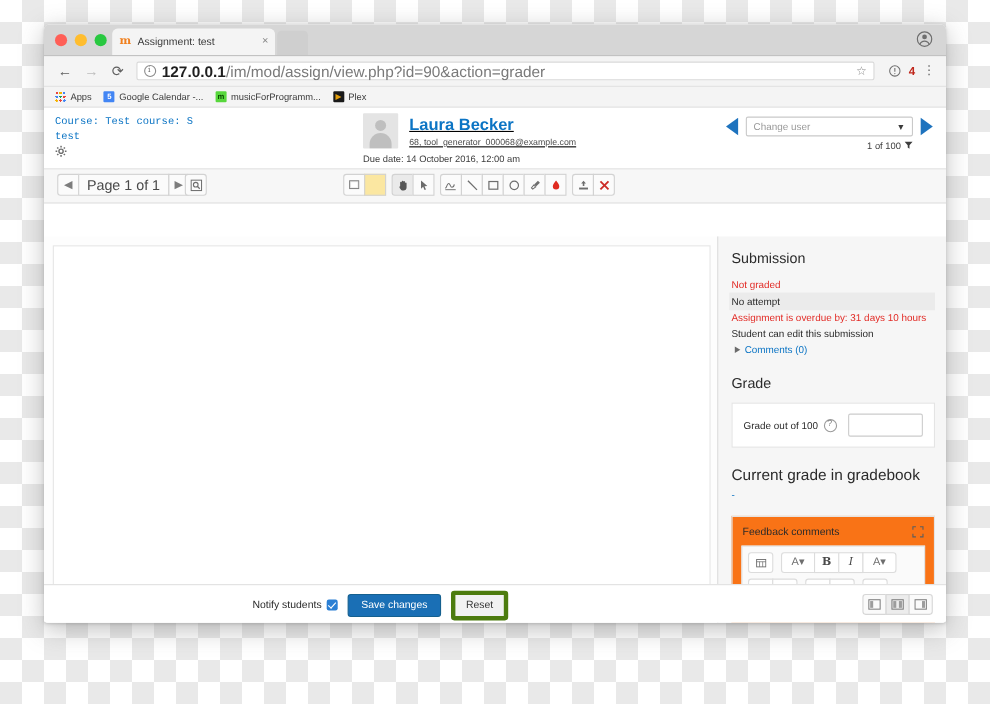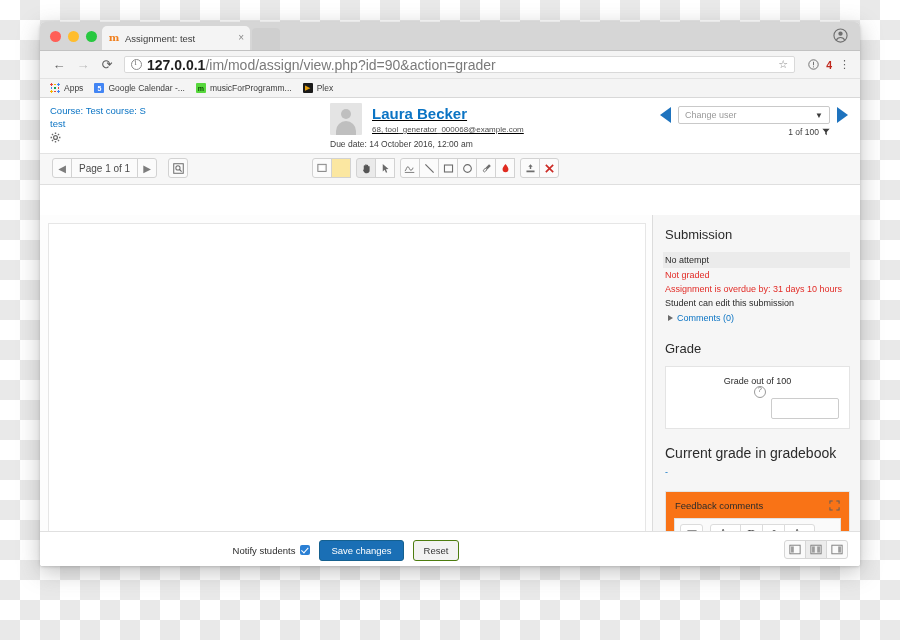--- a/index.html
+++ b/index.html
@@ -71,21 +71,21 @@
      radial-gradient(circle 1.1px at 5px 8.5px,#e8453c 99%,transparent),
      radial-gradient(circle 1.1px at 8.5px 8.5px,#4285f4 99%,transparent);}
   .bm-cal{background:#4285f4;}
   .bm-music{background:#57d73c;color:#0a4d00;}
   .bm-plex{background:#1a1a1a;color:#e5a00d;}
 
   
   .page{position:relative;height:470px;background:#fff;}
 
   .mhead{position:relative;height:55px;background:#fff;}
-  .course-links{position:absolute;left:10px;top:6px;font-size:9.5px;line-height:13px;color:#0b74c4;}
+  .course-links{position:absolute;left:10px;top:6px;font-size:9.5px;line-height:13px;color:#0b74c4;font-family:Liberation Mono, monospace;}
   .course-links a{color:#0b74c4;text-decoration:none;display:block;}
   .gear{position:absolute;left:10px;top:34px;width:11px;height:11px;color:#6d6d6d;}
 
   .user-block{position:absolute;left:290px;top:5px;display:flex;align-items:center;text-decoration:underline;}
   .avatar{width:32px;height:32px;background:#e4e4e4;border-radius:1px;overflow:hidden;position:relative;flex:0 0 32px;}
   .avatar::before{content:"";position:absolute;left:11px;top:6px;width:10px;height:10px;border-radius:50%;background:#bfbfbf;}
   .avatar::after{content:"";position:absolute;left:6px;top:18px;width:20px;height:14px;border-radius:10px 10px 0 0;background:#bfbfbf;}
   .uname{font-size:15px;font-weight:bold;color:#0b74c4;line-height:16px;margin:2px 0 0 10px;}
   .uemail{font-size:8px;color:#4d4d4d;margin:3px 0 0 10px;}
   .duedate{position:absolute;left:290px;top:41px;font-size:8.5px;color:#3d3d3d;}
@@ -106,40 +106,40 @@
   .toolbar{height:30px;background:#f7f7f7;border-top:1px solid #e3e3e3;border-bottom:1px solid #dfdfdf;position:relative;}
   .tgroup{position:absolute;top:4px;display:flex;}
   .tbtn{
     height:20px;min-width:20px;border:1px solid #d2d2d2;background:#fbfbfb;margin-left:-1px;
     display:flex;align-items:center;justify-content:center;font-size:10px;color:#7d7d7d;box-sizing:border-box;
   }
   .tbtn:first-child{margin-left:0;border-radius:3px 0 0 3px;}
   .tbtn:last-child{border-radius:0 3px 3px 0;}
   .tbtn.solo{border-radius:3px;margin-left:0;}
   .tbtn.active{background:#eaeaea;}
-  .pagelabel{padding:0 7px;font-size:10px;color:#4a4a4a;}
+  .pagelabel{padding:0 7px;font-size:13px;color:#4a4a4a;}
   .tb-pager{left:12px;}
   .tb-search{left:128px;}
   .tb-tools{left:272px;}
   .sw-yellow{background:#fbe7a1;}
   .icon-red{color:#cc2b26;}
 
   
   .docarea{position:absolute;left:0;top:117px;right:208px;bottom:0;background:#fdfdfd;padding:8px;box-sizing:border-box;}
   .docpage{width:100%;height:100%;background:#fff;border:1px solid #e6e6e6;}
 
   
   .rpanel{position:absolute;right:0;top:117px;width:208px;bottom:0;background:#f6f6f6;border-left:1px solid #dcdcdc;padding:12px 10px 0 12px;box-sizing:border-box;overflow:hidden;}
   .rtitle{font-size:13px;color:#2b2b2b;margin:0 0 10px 0;font-weight:normal;}
   .statusline{font-size:9px;color:#2b2b2b;line-height:14px;}
   .statusline.shade{background:#ebebeb;padding:1px 2px;margin-left:-2px;}
   .statusline.red{color:#e22b26;}
   .comments{font-size:9px;color:#0b74c4;margin-top:3px;display:flex;align-items:center;gap:4px;padding-left:3px;}
   .caret-right{width:0;height:0;border-top:3.5px solid transparent;border-bottom:3.5px solid transparent;border-left:5px solid #6b6b6b;}
-  .gradebox{background:#fff;border:1px solid #e4e4e4;padding:9px 10px;display:flex;align-items:center;margin-top:4px;flex-direction:column;}
+  .gradebox{background:#fff;border:1px solid #e4e4e4;padding:9px 10px;display:flex;align-items:center;margin-top:4px;}
   .gradelabel{font-size:9px;color:#2b2b2b;}
   .help{width:10px;height:10px;border:1px solid #9b9b9b;border-radius:50%;margin-left:5px;position:relative;display:inline-block;vertical-align:-1px;}
   .help::after{content:"?";position:absolute;left:2.4px;top:-2px;font-size:8px;color:#7c7c7c;}
   .gradeinput{margin-left:auto;width:62px;height:17px;border:1px solid #ccc;background:#fff;border-radius:2px;}
   .sublabel{font-size:14px;color:#2b2b2b;margin-top:16px;}
   .dash{font-size:9px;color:#0b74c4;margin-top:6px;}
   .fbcard{background:#f97316;border:1px solid #e4e4e4;margin-top:14px;}
   .fbhead{display:flex;align-items:center;padding:8px 9px 7px 9px;}
   .fbtitle{font-size:9.5px;color:#2b2b2b;}
   .expand{margin-left:auto;width:11px;height:11px;color:#5d5d5d;}
@@ -154,21 +154,21 @@
   .ebtn.wide{width:31px;}
   .ebody{height:18px;border-top:1px solid #e2e2e2;background:#fff;}
 
   
   .footer{position:absolute;left:0;right:0;bottom:0;height:36px;background:#fff;border-top:1px solid #e0e0e0;}
   .footer-center{position:absolute;left:0;right:208px;top:0;height:36px;display:flex;align-items:center;justify-content:center;gap:9px;}
   .notify{font-size:9.5px;color:#2b2b2b;display:flex;align-items:center;gap:5px;}
   .checkbox{width:10px;height:10px;background:#2a7fd4;border-radius:2px;position:relative;}
   .checkbox::after{content:"";position:absolute;left:2.6px;top:1px;width:3px;height:5.5px;border:solid #fff;border-width:0 1.5px 1.5px 0;transform:rotate(42deg);}
   .btn-primary{background:#1a6fb5;color:#fff;font-size:9.5px;border:1px solid #15608f;border-radius:3px;padding:4px 11px;}
-  .btn-default{background:#f2f2f2;color:#363636;font-size:9.5px;border:1px solid #4d7c0f;border-radius:3px;padding:4px 10px;}
+  .btn-default{background:#f2f2f2;color:#363636;font-size:9.5px;border:4px solid #4d7c0f;border-radius:3px;padding:4px 10px;}
   .layout-toggle{position:absolute;right:12px;top:8px;display:flex;}
   .lbtn{width:22px;height:19px;border:1px solid #d6d6d6;background:#fafafa;margin-left:-1px;display:flex;align-items:center;justify-content:center;box-sizing:border-box;}
   .lbtn:first-child{border-radius:3px 0 0 3px;}
   .lbtn:last-child{border-radius:0 3px 3px 0;}
   .lbtn.active{background:#ececec;}
   svg{display:block;}
 </style>
 </head>
 <body>
 
@@ -363,22 +363,22 @@
         </div>
       </div>
     </div>
 
     <div class="docarea">
       <div class="docpage"></div>
     </div>
 
     <div class="rpanel">
       <h3 class="rtitle">Submission</h3>
+      <div class="statusline red">Not graded</div>
       <div class="statusline shade">No attempt</div>
-      <div class="statusline red">Not graded</div>
       <div class="statusline red">Assignment is overdue by: 31 days 10 hours</div>
       <div class="statusline">Student can edit this submission</div>
       <div class="comments">
         <span class="caret-right"></span>
         <span>Comments (0)</span>
       </div>
 
       <h3 class="rtitle" style="margin-top:18px;">Grade</h3>
       <div class="gradebox">
         <span class="gradelabel">Grade out of 100</span>

